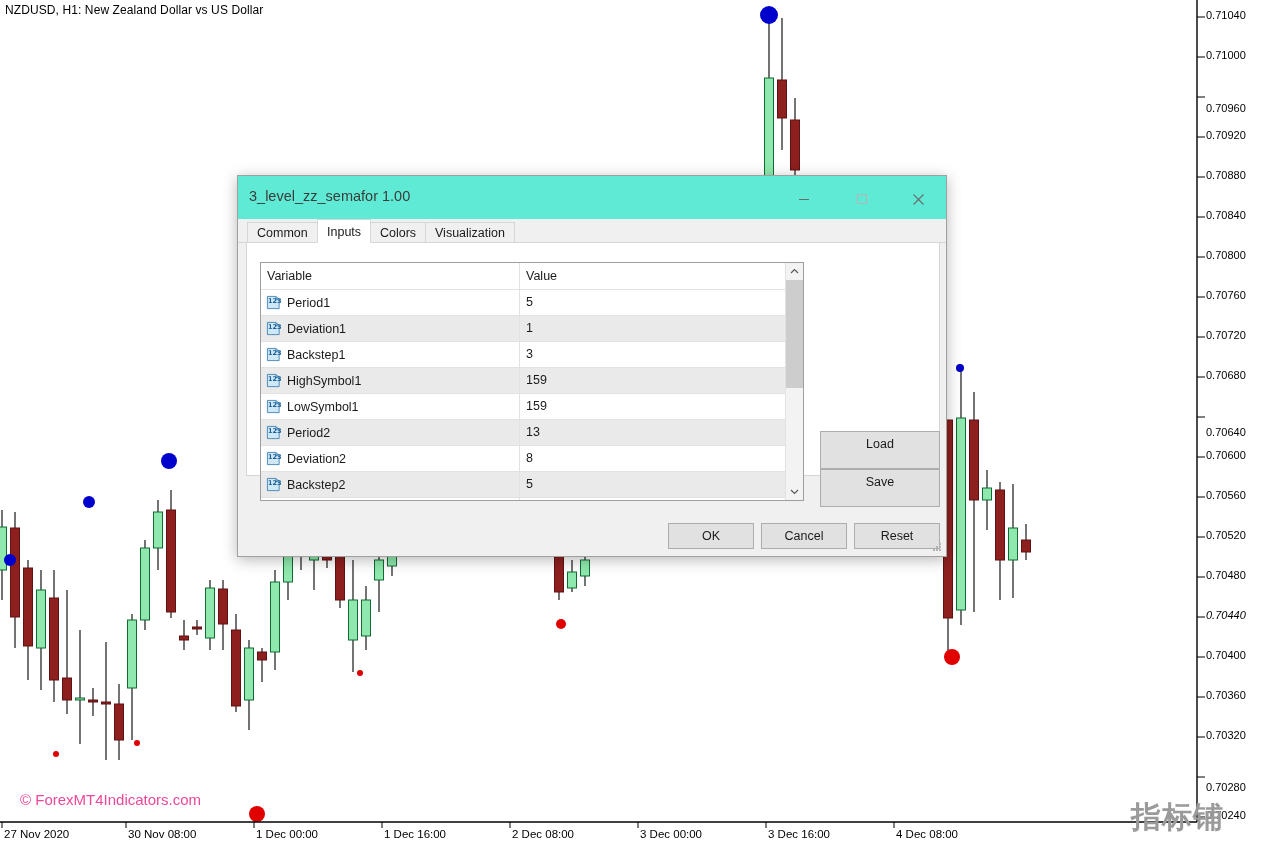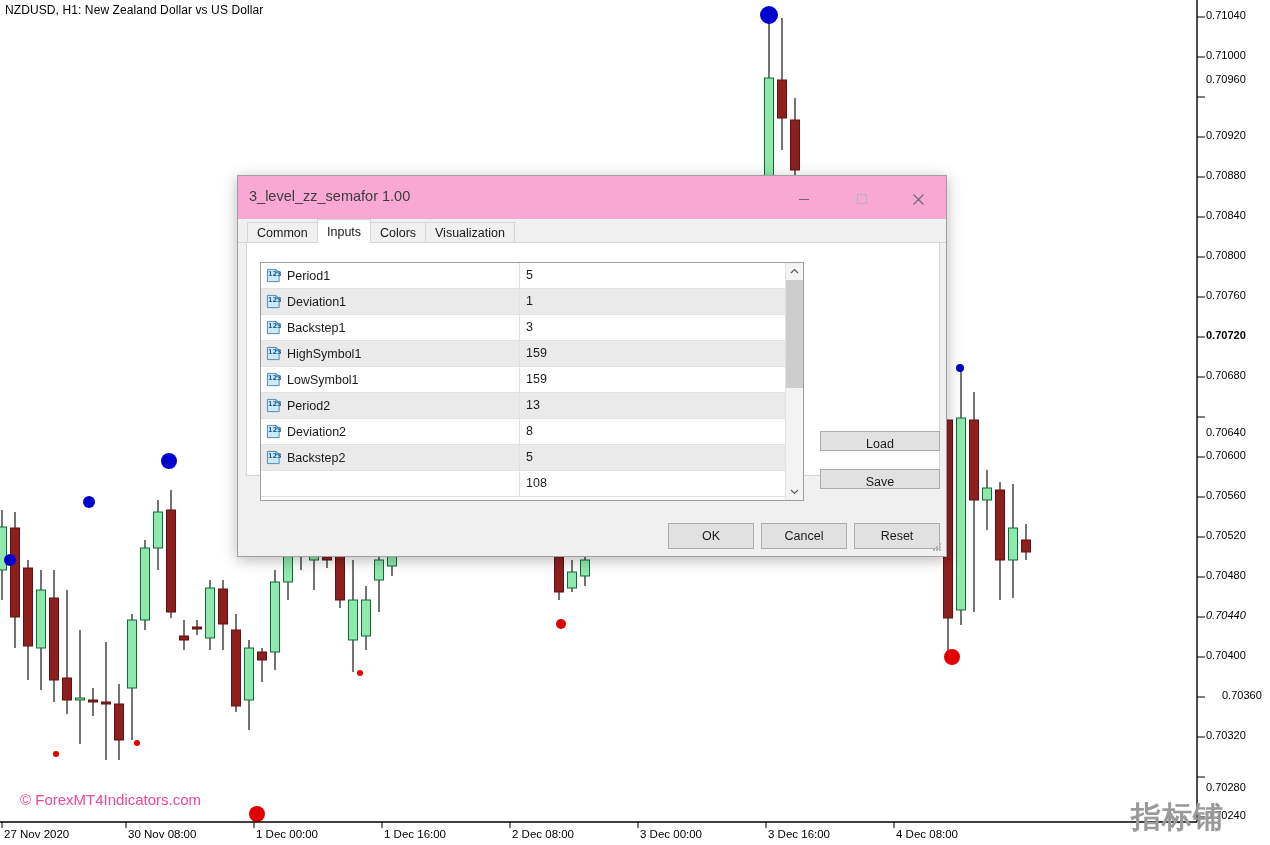--- a/index.html
+++ b/index.html
@@ -72,21 +72,21 @@
     left: 237px; top: 175px;
     width: 710px; height: 382px;
     background: #f0f0f0;
     border: 1px solid #a0a0a0;
     box-shadow: 0 3px 14px rgba(0,0,0,0.28);
     box-sizing: border-box;
   }
   #dialog-titlebar {
     position: relative;
     height: 43px;
-    background: #f9a8d4;
+    background: #5eead4;
     border-bottom: 1px solid #ffffff;
   }
   #dialog-title-text {
     position: absolute;
     left: 11px; top: 12px;
     font-size: 14.5px;
     color: #3c3c3c;
     white-space: nowrap;
   }
   .winbtn {
@@ -238,21 +238,21 @@
     left: 0; top: 17px;
     width: 17px;
     height: 108px;
     background: #cdcdcd;
     cursor: default;
   }
 
   
   .side-btn {
     position: absolute;
-    width: 120px; height: 20px;
+    width: 120px; height: 38px;
     left: 573px;
     background: #e1e1e1;
     border: 1px solid #adadad;
     font-size: 12.5px;
     color: #1a1a1a;
     line-height: 24px;
     text-align: center;
     box-sizing: border-box;
     cursor: default;
   }
@@ -520,36 +520,36 @@
           <line x1="766" x2="766" y1="822" y2="828" stroke="#000" stroke-width="1"></line>
           <line x1="894" x2="894" y1="822" y2="828" stroke="#000" stroke-width="1"></line>
         </g>
     </svg>
 
     <div id="symbol-title">NZDUSD, H1:  New Zealand Dollar vs US Dollar</div>
 
     <div id="price-axis-labels">
         <div class="axis-price-label" style="left: 1206px; top: 9px;">0.71040</div>
         <div class="axis-price-label" style="left: 1206px; top: 49px;">0.71000</div>
-        <div class="axis-price-label" style="left: 1206px; top: 73px;">0.70960</div>
+        <div class="axis-price-label" style="left: 1206px; top: 102px;">0.70960</div>
         <div class="axis-price-label" style="left: 1206px; top: 129px;">0.70920</div>
         <div class="axis-price-label" style="left: 1206px; top: 169px;">0.70880</div>
         <div class="axis-price-label" style="left: 1206px; top: 209px;">0.70840</div>
         <div class="axis-price-label" style="left: 1206px; top: 249px;">0.70800</div>
         <div class="axis-price-label" style="left: 1206px; top: 289px;">0.70760</div>
-        <div class="axis-price-label" style="left: 1206px; top: 329px; font-weight: bold;">0.70720</div>
+        <div class="axis-price-label" style="left: 1206px; top: 329px;">0.70720</div>
         <div class="axis-price-label" style="left: 1206px; top: 369px;">0.70680</div>
         <div class="axis-price-label" style="left: 1206px; top: 426px;">0.70640</div>
         <div class="axis-price-label" style="left: 1206px; top: 449px;">0.70600</div>
         <div class="axis-price-label" style="left: 1206px; top: 489px;">0.70560</div>
         <div class="axis-price-label" style="left: 1206px; top: 529px;">0.70520</div>
         <div class="axis-price-label" style="left: 1206px; top: 569px;">0.70480</div>
         <div class="axis-price-label" style="left: 1206px; top: 609px; font-style: italic;">0.70440</div>
         <div class="axis-price-label" style="left: 1206px; top: 649px;">0.70400</div>
-        <div class="axis-price-label" style="left: 1206px; top: 689px; margin-left: 16px;">0.70360</div>
+        <div class="axis-price-label" style="left: 1206px; top: 689px;">0.70360</div>
         <div class="axis-price-label" style="left: 1206px; top: 729px;">0.70320</div>
         <div class="axis-price-label" style="left: 1206px; top: 769px; margin-top: 12px;">0.70280</div>
         <div class="axis-price-label" style="left: 1206px; top: 809px;">0.70240</div>
       </div>
     <div id="time-axis-labels">
         <div class="axis-time-label" style="left: 4px;">27 Nov 2020</div>
         <div class="axis-time-label" style="left: 128px;">30 Nov 08:00</div>
         <div class="axis-time-label" style="left: 256px;">1 Dec 00:00</div>
         <div class="axis-time-label" style="left: 384px;">1 Dec 16:00</div>
         <div class="axis-time-label" style="left: 512px;">2 Dec 08:00</div>
@@ -589,20 +589,24 @@
         <div class="tab" style="left: 9px;">Common</div>
         <div class="tab active" style="left: 79px;">Inputs</div>
         <div class="tab" style="left: 132px;">Colors</div>
         <div class="tab" style="left: 187px;">Visualization</div>
       </div>
 
     <div id="tab-body">
 
       <div id="params-table-wrap">
         <div id="params-table">
+          <div class="tbl-header">
+            <div class="th col-var">Variable</div>
+            <div class="th col-val">Value</div>
+          </div>
           <div id="rows-host">
               <div class="tbl-row">
                 <div class="cell-var">
                   <svg class="icon123" viewBox="0 0 16 16">
   <path d="M1.5 1.5 H10.5 L14 5 V14.5 H1.5 Z" fill="#cfe8f7" stroke="#4a86b8" stroke-width="1"></path>
   <path d="M10.5 1.5 L14 5 H10.5 Z" fill="#8fc4e4" stroke="#4a86b8" stroke-width="0.8"></path>
   <text x="2" y="9" font-family="DejaVu Sans, sans-serif" font-size="7" font-weight="bold" fill="#1a5f96">123</text>
 </svg>
                   <span class="var-label">Period1</span>
                 </div>

